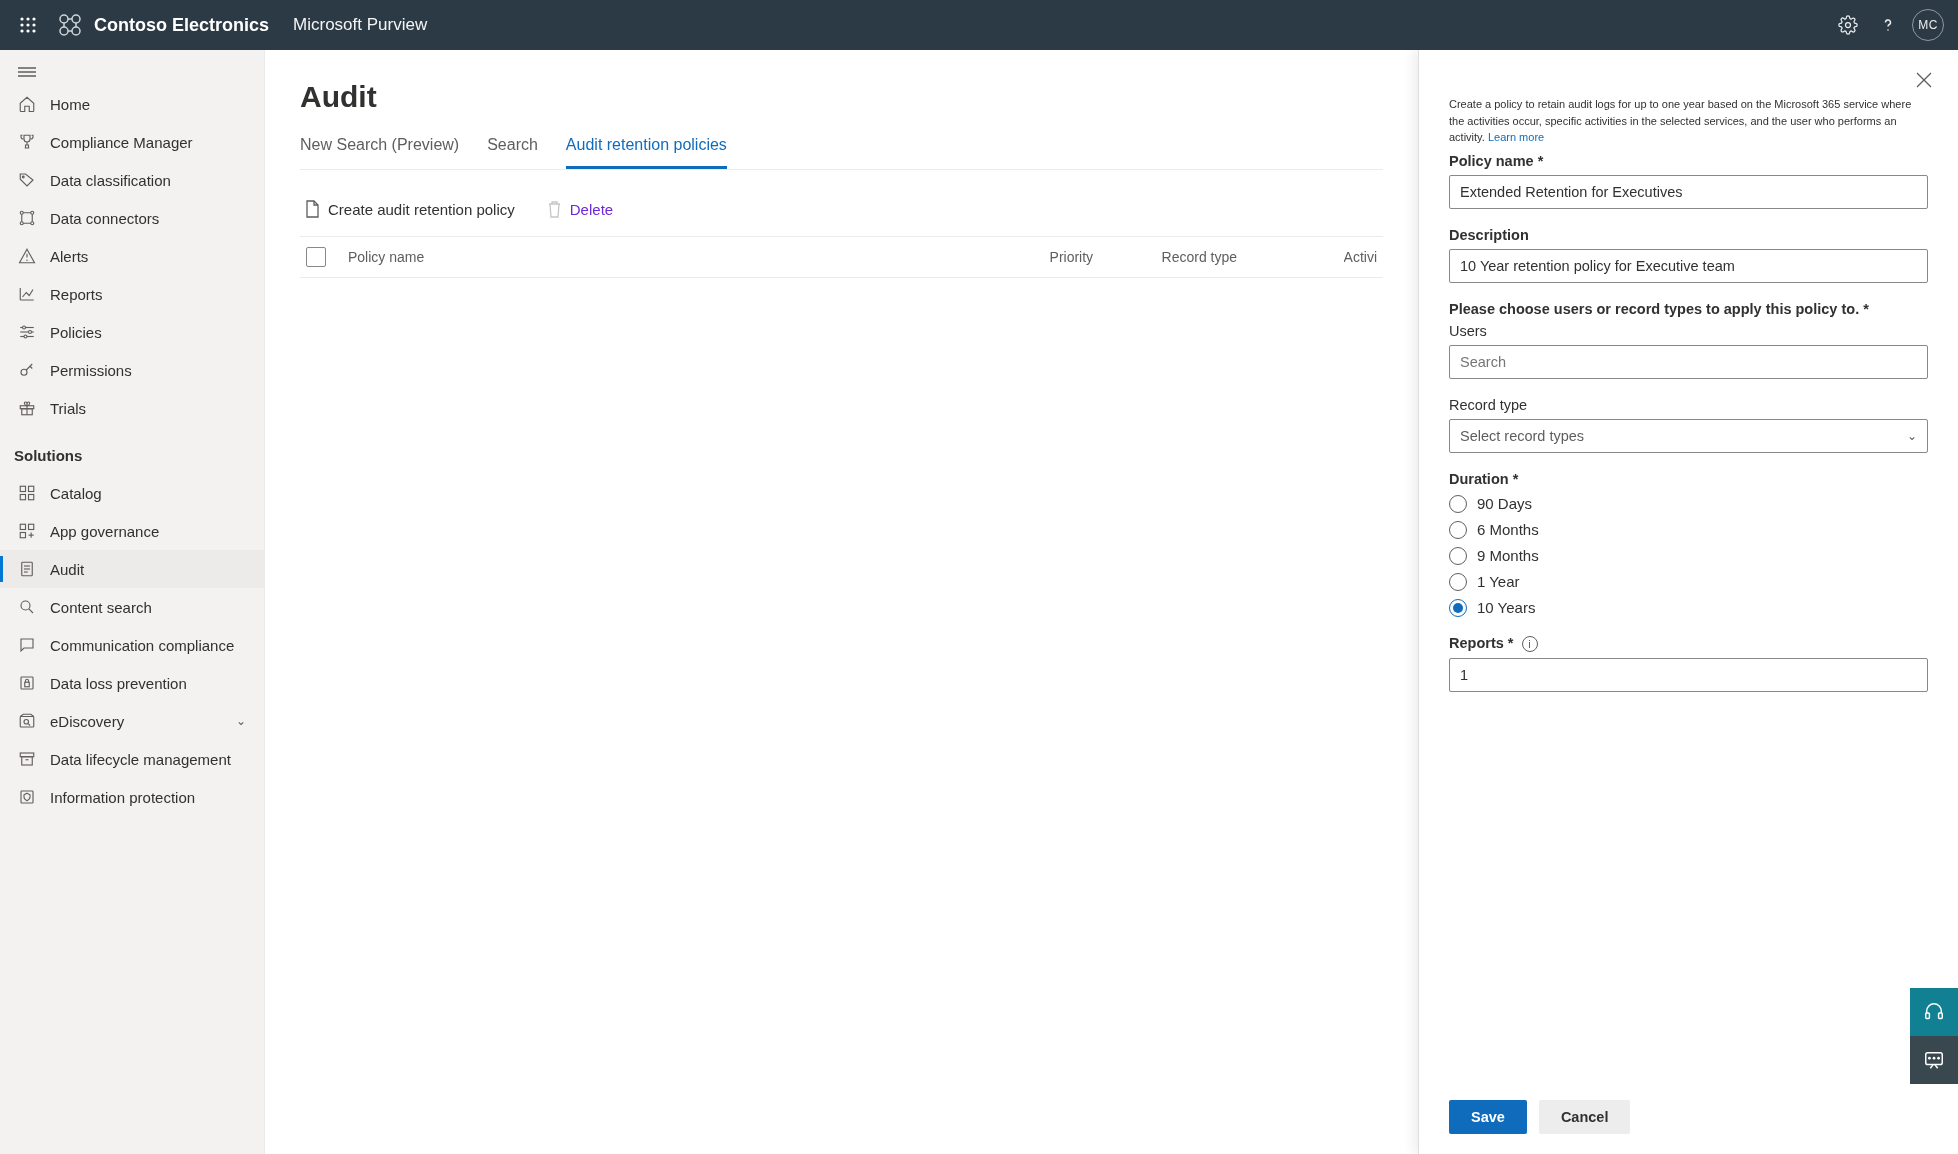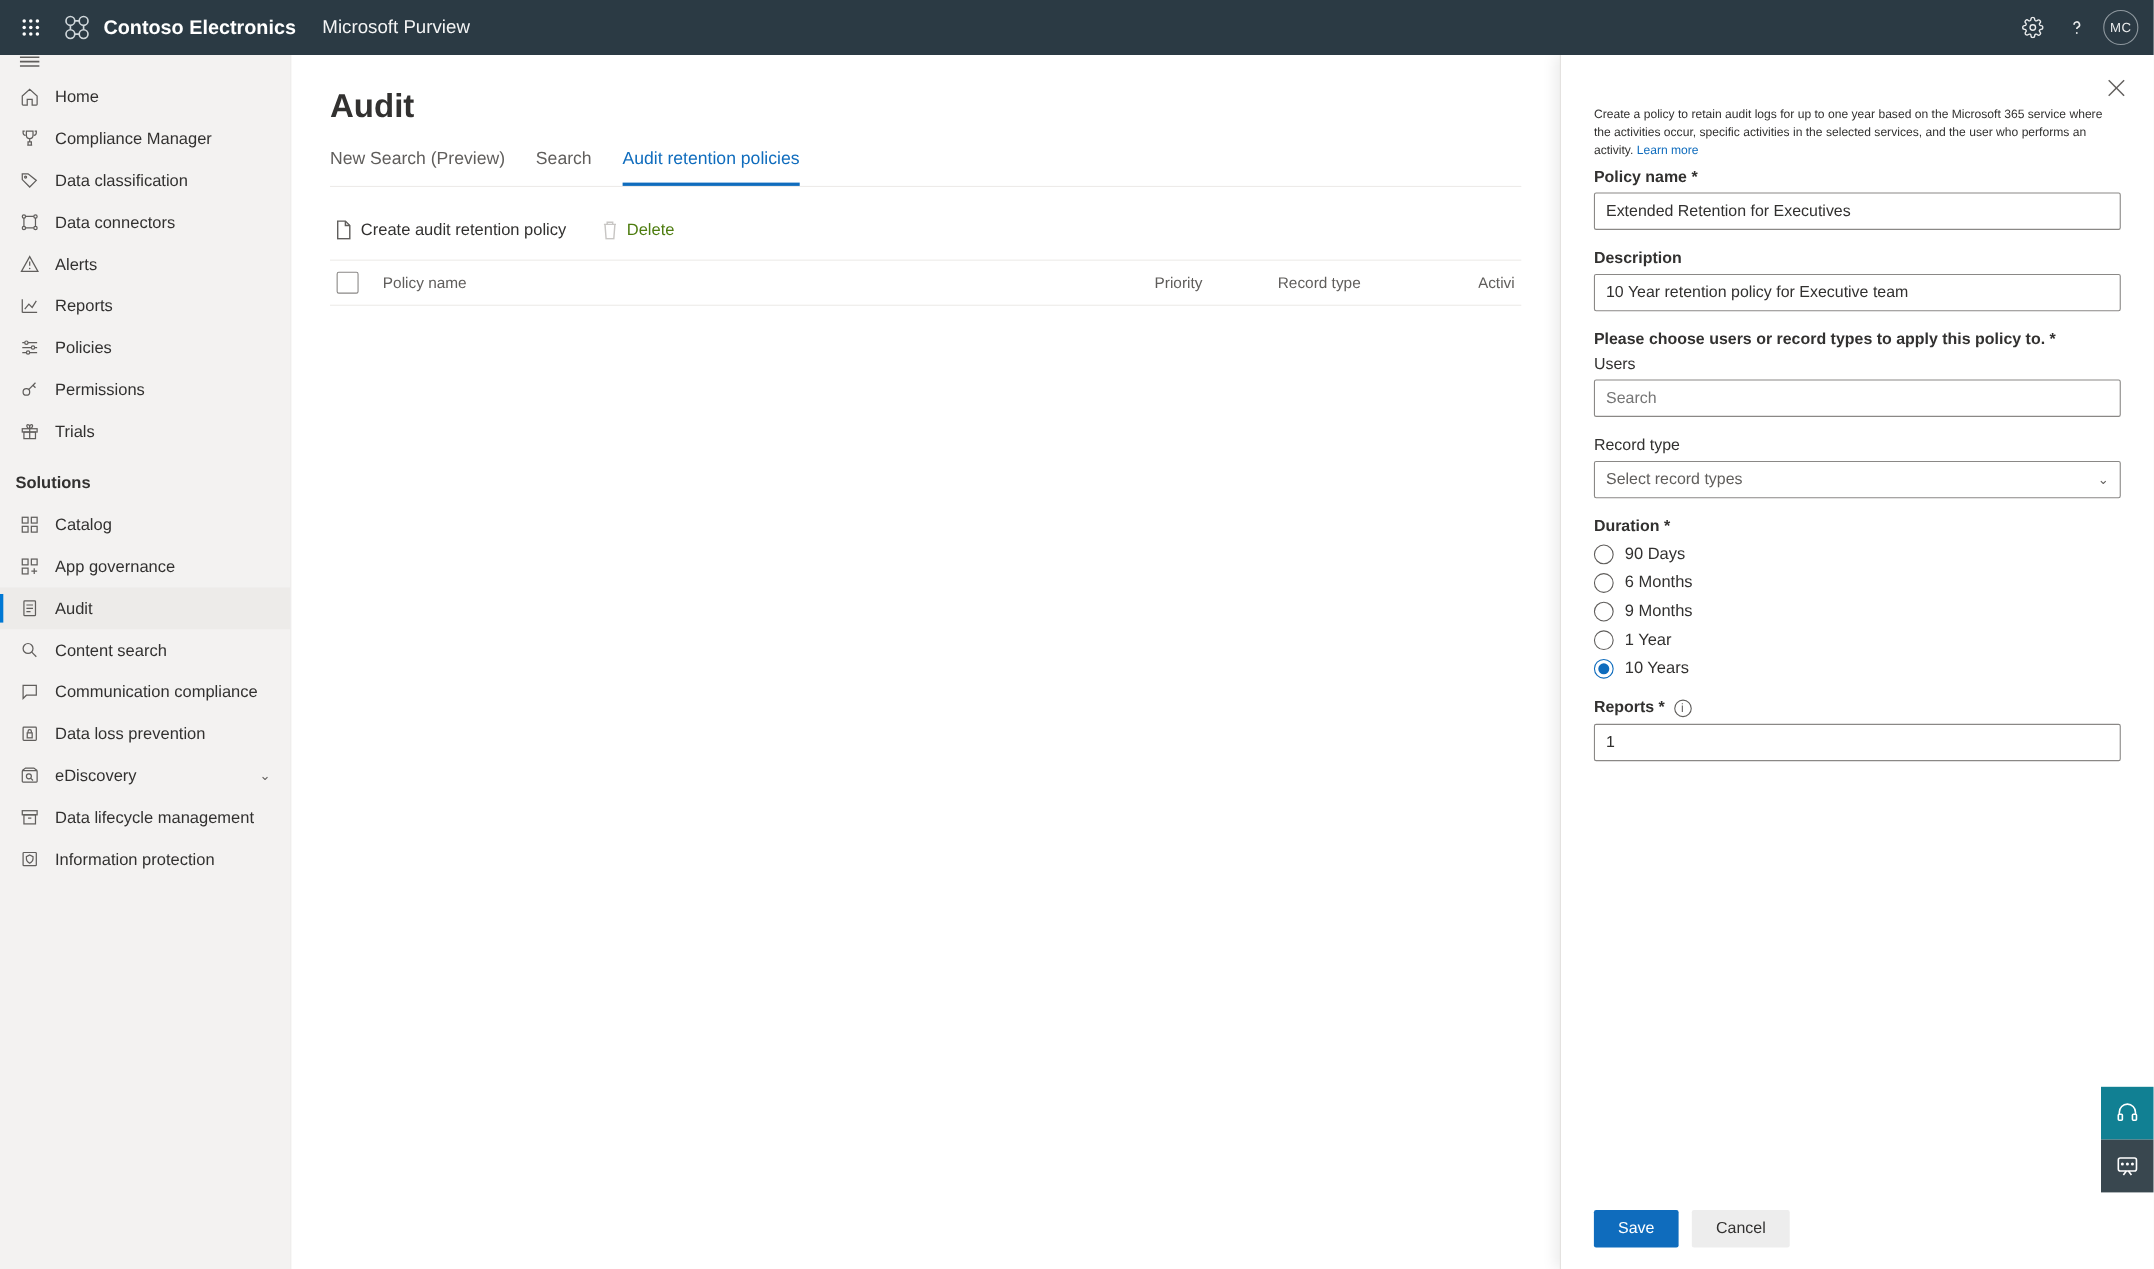--- a/index.html
+++ b/index.html
@@ -11,38 +11,38 @@
   .topbar .waffle { width:36px; height:36px; display:flex; align-items:center; justify-content:center; cursor:pointer;}
   .topbar .logo-box { width:36px; height:36px; display:flex; align-items:center; justify-content:center; margin:0 6px;}
   .topbar .org { font-size:18px; font-weight:600; margin-right:24px; white-space:nowrap;}
   .topbar .product { font-size:17px; opacity:.95;}
   .topbar .spacer { flex:1; }
   .topbar .icon-btn { width:40px; height:40px; display:flex; align-items:center; justify-content:center; cursor:pointer; opacity:.9;}
   .avatar { width:32px; height:32px; border:1px solid #9aa3a9; border-radius:50%; display:flex; align-items:center; justify-content:center; font-size:12px; letter-spacing:.5px;}
 
   
   .shell { flex:1; display:flex; overflow:hidden; position:relative;}
-  .sidebar { width:265px; background:#f3f2f1; border-right:1px solid #edebe9; padding-top:1px; overflow-y:auto; flex-shrink:0;}
+  .sidebar { width:265px; background:#f3f2f1; border-right:1px solid #edebe9; padding-top:17px; overflow-y:auto; flex-shrink:0;}
   .sidebar .collapse { padding:0 18px 8px; color:#605e5c;}
   .nav-item { display:flex; align-items:center; height:38px; padding:0 18px; color:#323130; font-size:15px; cursor:pointer; gap:14px; position:relative;}
   .nav-item.active { background:#edebe9; }
   .nav-item.active::before { content:""; position:absolute; left:0; top:6px; bottom:6px; width:3px; background:#0078d4;}
   .nav-item .nav-icon { width:18px; height:18px; flex-shrink:0; color:#605e5c; display:flex; align-items:center; justify-content:center;}
   .nav-item .chev { margin-left:auto; color:#605e5c; font-size:12px;}
   .section-header { padding:20px 14px 10px; font-weight:600; font-size:15px; color:#323130;}
 
   .content { flex:1; background:#fff; overflow:hidden; display:flex;}
   .content-inner { flex:1; padding:30px 35px; min-width:0;}
   .page-title { font-size:30px; font-weight:700; color:#323130; margin-bottom:22px;}
   .tabs { display:flex; gap:28px; border-bottom:1px solid #edebe9; margin-bottom:22px;}
   .tab { padding:0 0 12px 0; font-size:16px; color:#605e5c; cursor:pointer; position:relative;}
   .tab.active { color:#0f6cbd; border-bottom:3px solid #0f6cbd; font-weight:400;}
   .toolbar { display:flex; align-items:center; gap:32px; padding:8px 4px 18px 4px;}
   .tool-btn { display:flex; align-items:center; gap:8px; font-size:15px; color:#323130; cursor:pointer;}
-  .tool-btn.disabled { color:#4d7c0f; cursor:default;}
+  .tool-btn.disabled { color:#6d28d9; cursor:default;}
   .table-head { display:flex; align-items:center; gap:22px; border-top:1px solid #edebe9; border-bottom:1px solid #edebe9; padding:10px 6px; color:#605e5c; font-size:14px;}
   .th-check { width:20px; height:20px; border:1px solid #8a8886; border-radius:2px; cursor:pointer;}
   .th { cursor:pointer;}
   .th.name { flex:1.2; min-width:150px;}
   .th.priority { width:90px;}
   .th.record { width:160px;}
 
   
   .flyout { width:540px; background:#fff; border-left:1px solid #e1dfdd; box-shadow:-4px 0 12px rgba(0,0,0,.08); display:flex; flex-direction:column; flex-shrink:0;}
   .flyout-head { display:flex; justify-content:flex-end; padding:14px 18px 0;}
@@ -55,21 +55,21 @@
   .sub-label { font-size:14.5px; font-weight:400; margin:4px 0 6px;}
   .field-input { width:100%; height:34px; border:1px solid #8a8886; border-radius:2px; padding:0 10px; font-size:14.5px; color:#323130; background:#fff;}
   .field-select { width:100%; height:34px; border:1px solid #8a8886; border-radius:2px; padding:0 10px; font-size:14.5px; color:#605e5c; display:flex; align-items:center; justify-content:space-between; cursor:pointer; background:#fff;}
   .field-group { margin-bottom:18px;}
   .radio-row { display:flex; align-items:center; gap:10px; margin:8px 0; cursor:pointer; font-size:15px;}
   .radio-outer { width:18px; height:18px; border:1.5px solid #605e5c; border-radius:50%; display:flex; align-items:center; justify-content:center; flex-shrink:0;}
   .radio-row.selected .radio-outer { border-color:#0f6cbd;}
   .radio-inner { width:10px; height:10px; border-radius:50%; background:#0f6cbd;}
   .info-icon { display:inline-flex; width:16px; height:16px; border:1px solid #605e5c; border-radius:50%; align-items:center; justify-content:center; font-size:11px; color:#605e5c; margin-left:4px; font-weight:400;}
   .flyout-footer { padding:14px 30px 20px; display:flex; gap:12px; border-top:1px solid transparent;}
-  .btn { height:34px; padding:0 22px; border:none; border-radius:2px; font-size:14.5px; cursor:pointer;}
+  .btn { height:34px; padding:0 22px; border:none; border-radius:2px; font-size:14.5px; cursor:pointer;font-weight:bold;}
   .btn-primary { background:#0f6cbd; color:#fff;}
   .btn-secondary { background:#ededed; color:#323130;}
 
   
   .float-btns { position:absolute; right:0; bottom:70px; display:flex; flex-direction:column;}
   .float-btn { width:48px; height:48px; background:#118093; color:#fff; display:flex; align-items:center; justify-content:center; cursor:pointer;}
   .float-btn.dark { background:#39474f;}
 
   
   .sidebar::after { content:""; display:block; height:14px;}

